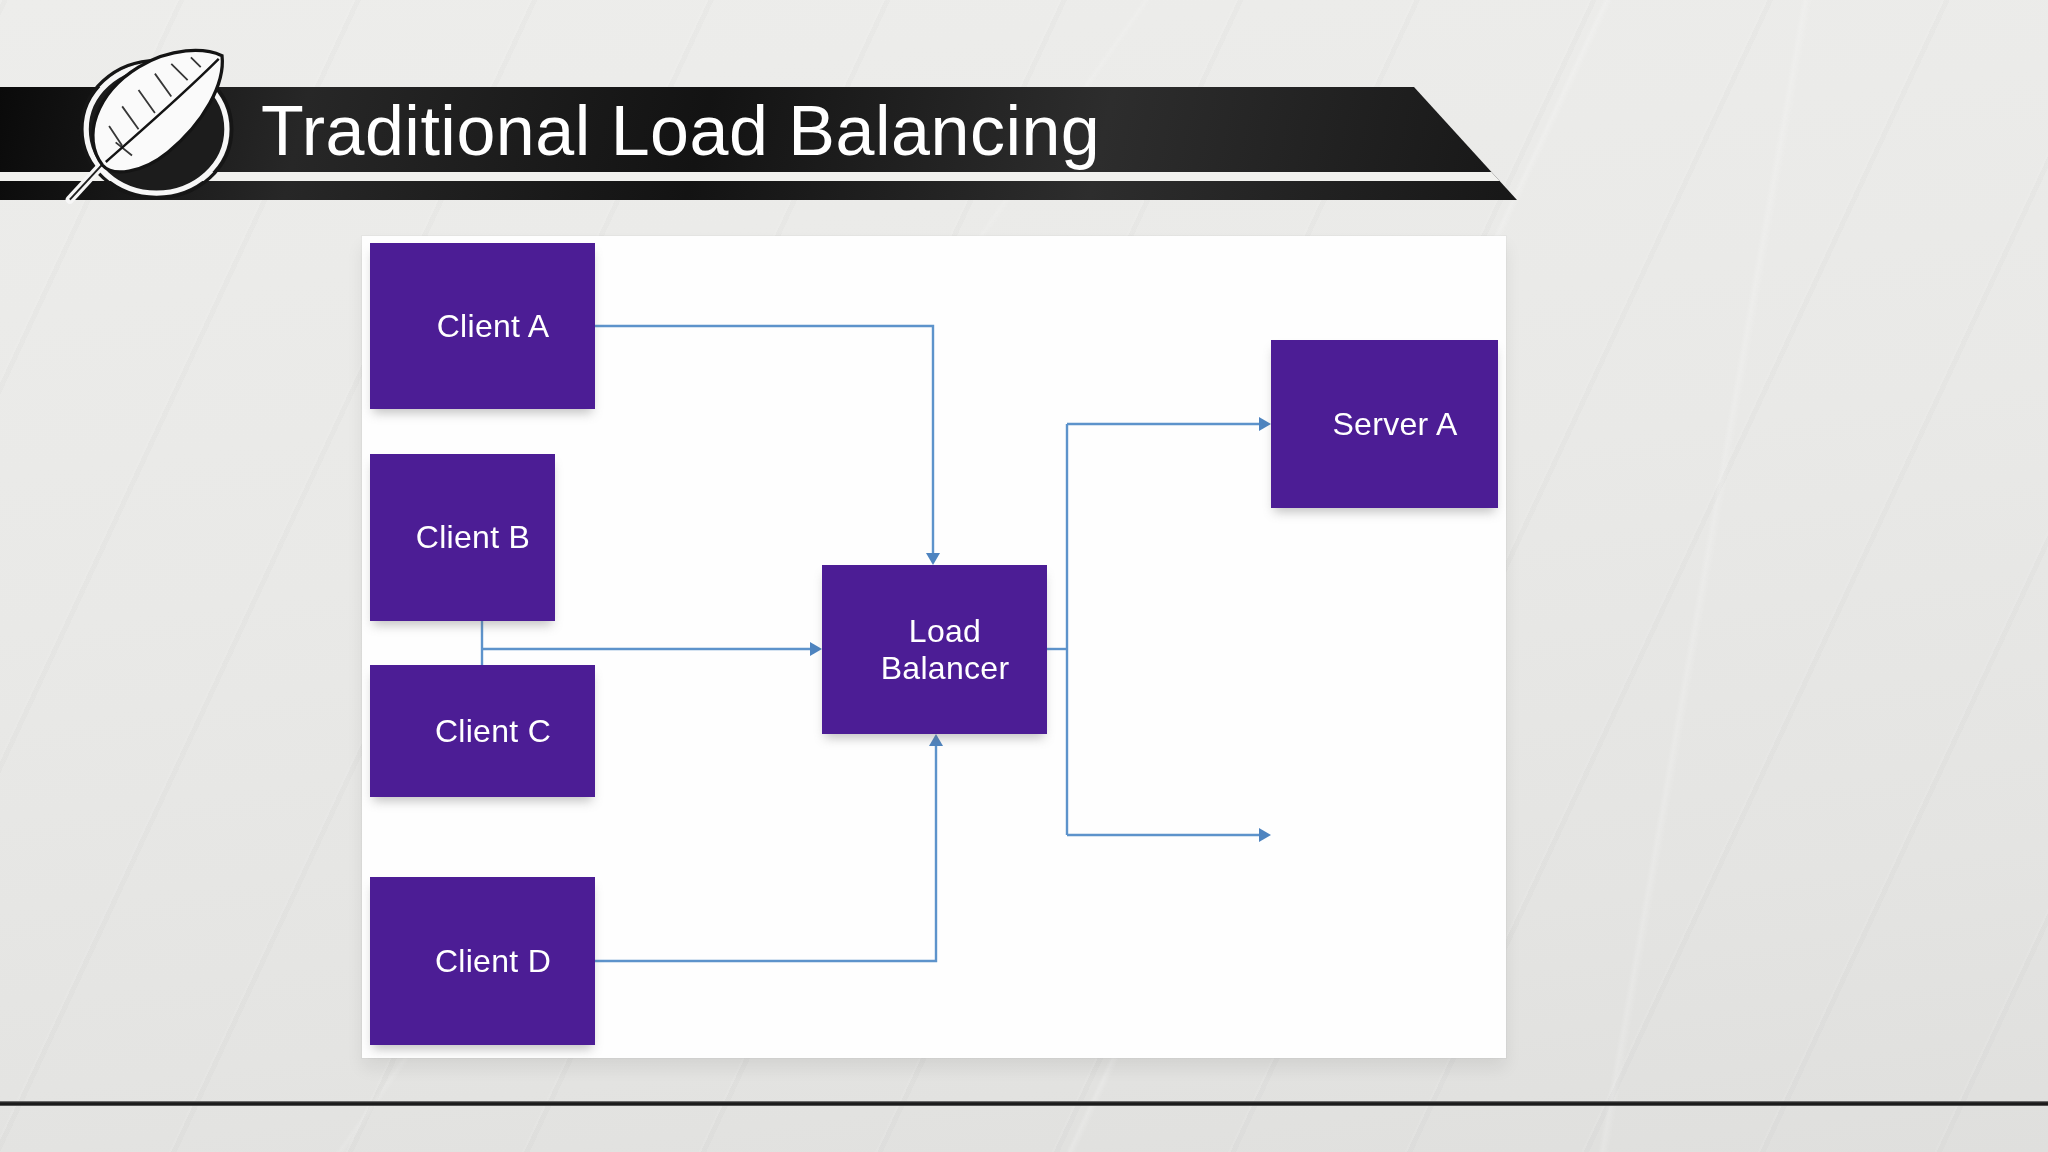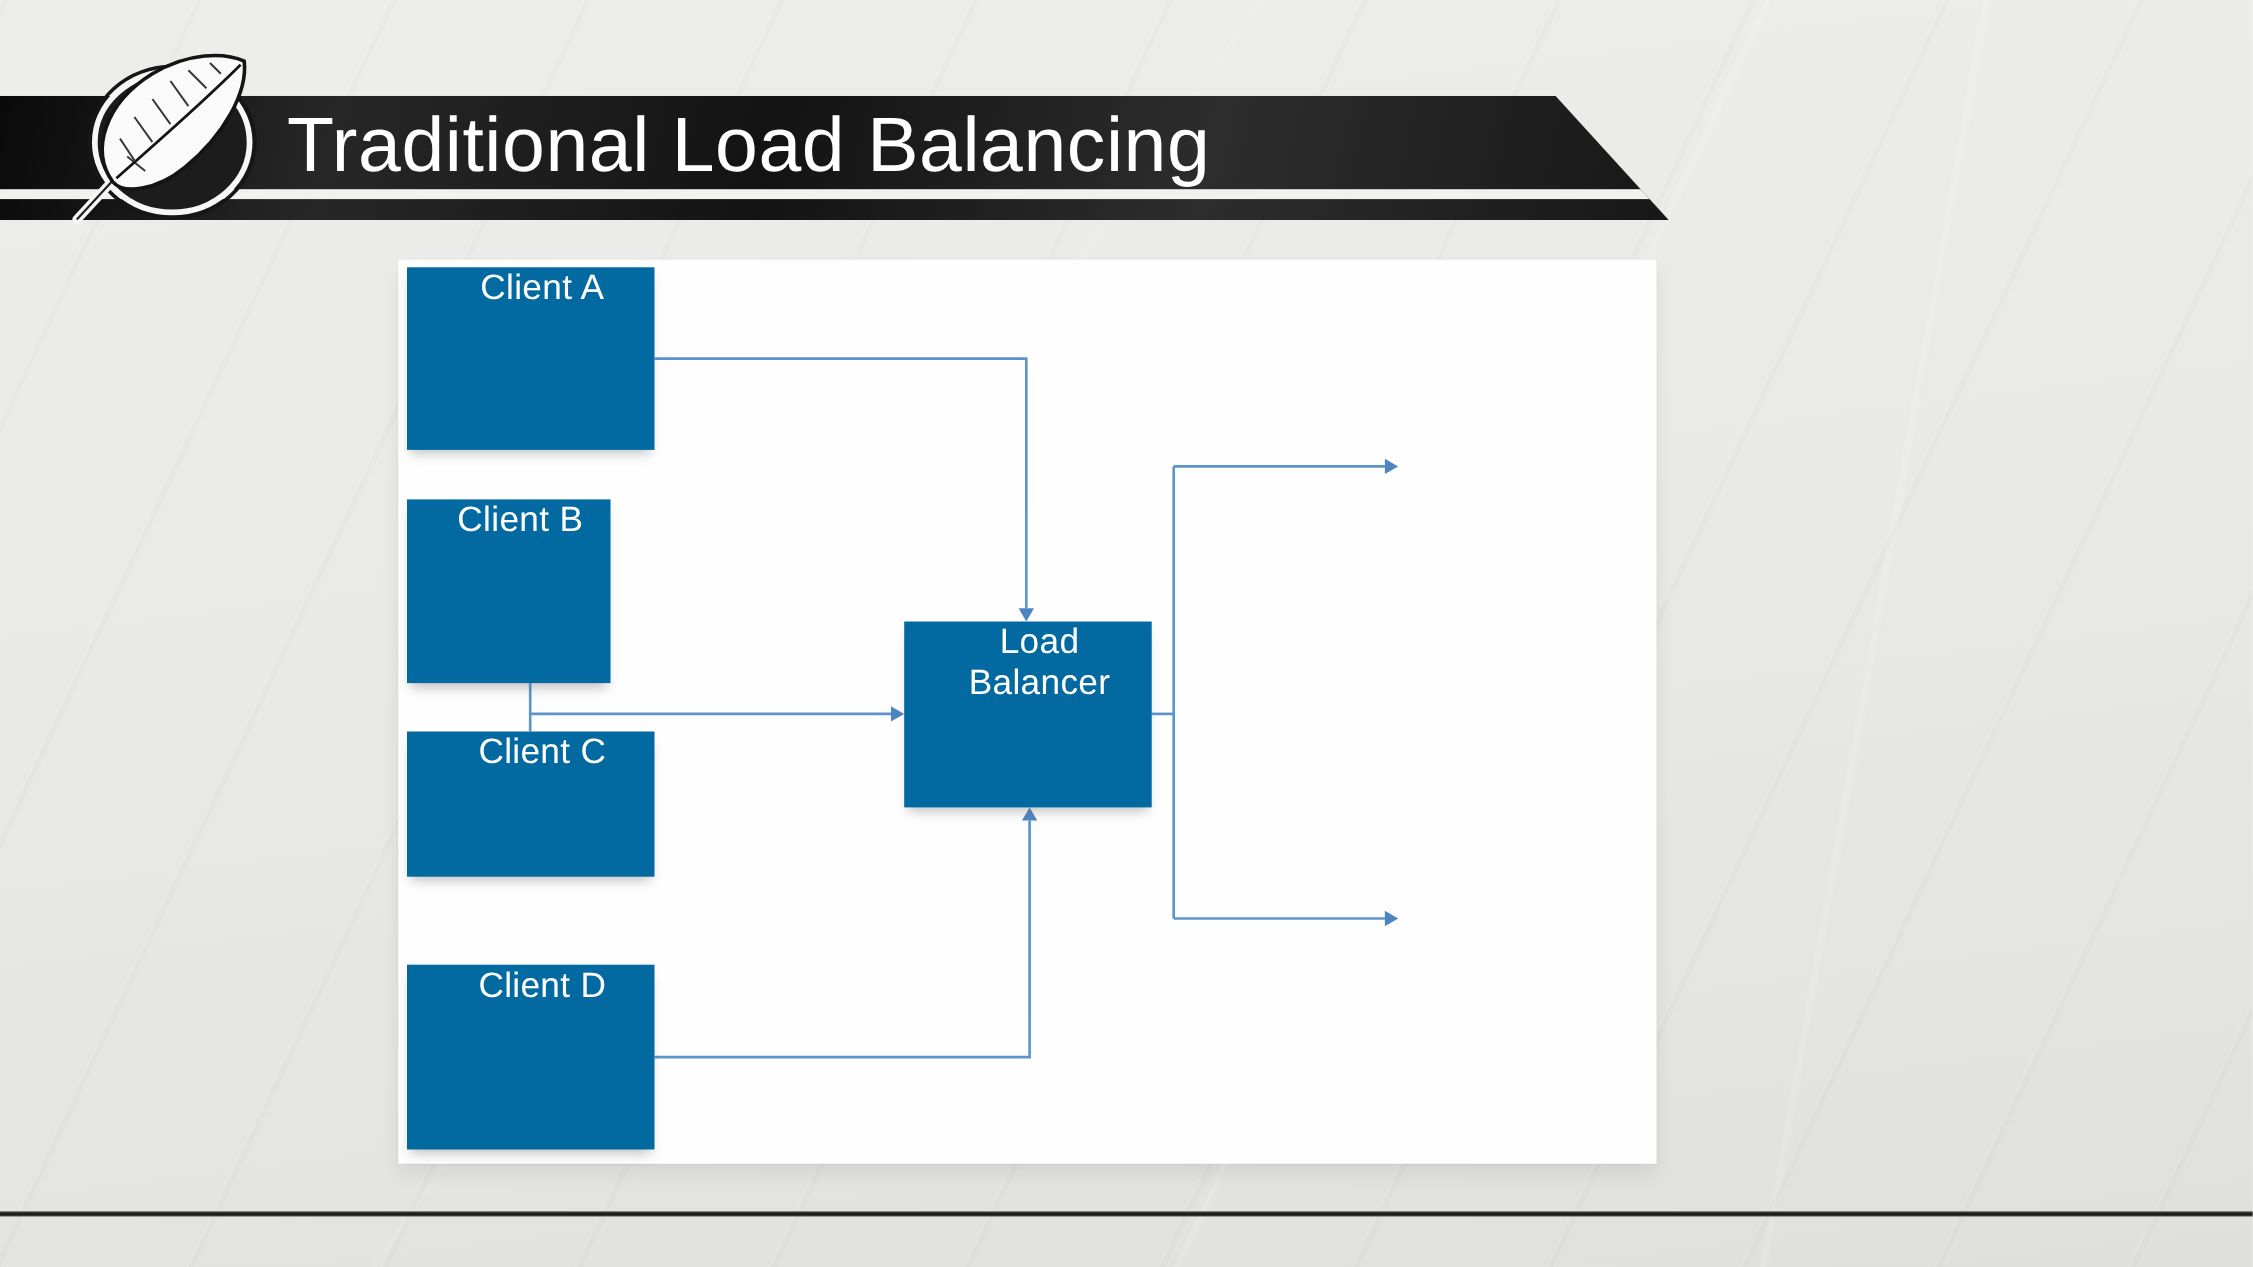--- a/index.html
+++ b/index.html
@@ -45,22 +45,22 @@
   
   .canvas {
     position:absolute; left:362px; top:236px; width:1144px; height:822px;
     background:#fefefe;
     box-shadow:0 0 0 1px rgba(0,0,0,0.025), 0 10px 16px rgba(0,0,0,0.07);
   }
   .connectors { position:absolute; left:0; top:0; width:100%; height:100%; }
 
   .node {
     position:absolute;
-    display:flex; align-items:flex-start; justify-content:center;
-    background:#0369a1;
+    display:flex; align-items:center; justify-content:center;
+    background:#4c1d95;
     color:#ffffff; font-size:32px; letter-spacing:0.3px;
     box-shadow:0 7px 10px -3px rgba(105,105,105,0.4);
     text-align:center;
     padding-left:21px;
   }
   .n-client-a { left:8px;  top:7px;   width:225px; height:166px; }
   .n-client-b { left:8px;  top:218px; width:185px; height:167px; }
   .n-client-c { left:8px;  top:429px; width:225px; height:132px; }
   .n-client-d { left:8px;  top:641px; width:225px; height:168px; }
   .n-lb       { left:460px; top:329px; width:225px; height:169px; }
@@ -144,15 +144,18 @@
   </div>
   <div class="node n-client-c">
     <span>Client C</span>
   </div>
   <div class="node n-client-d">
     <span>Client D</span>
   </div>
   <div class="node n-lb">
     <span>Load Balancer</span>
   </div>
+  <div class="node n-server-a">
+    <span>Server A</span>
+  </div>
 </div>
 
 <div class="bottom-rule"></div>
 
 </body></html>

